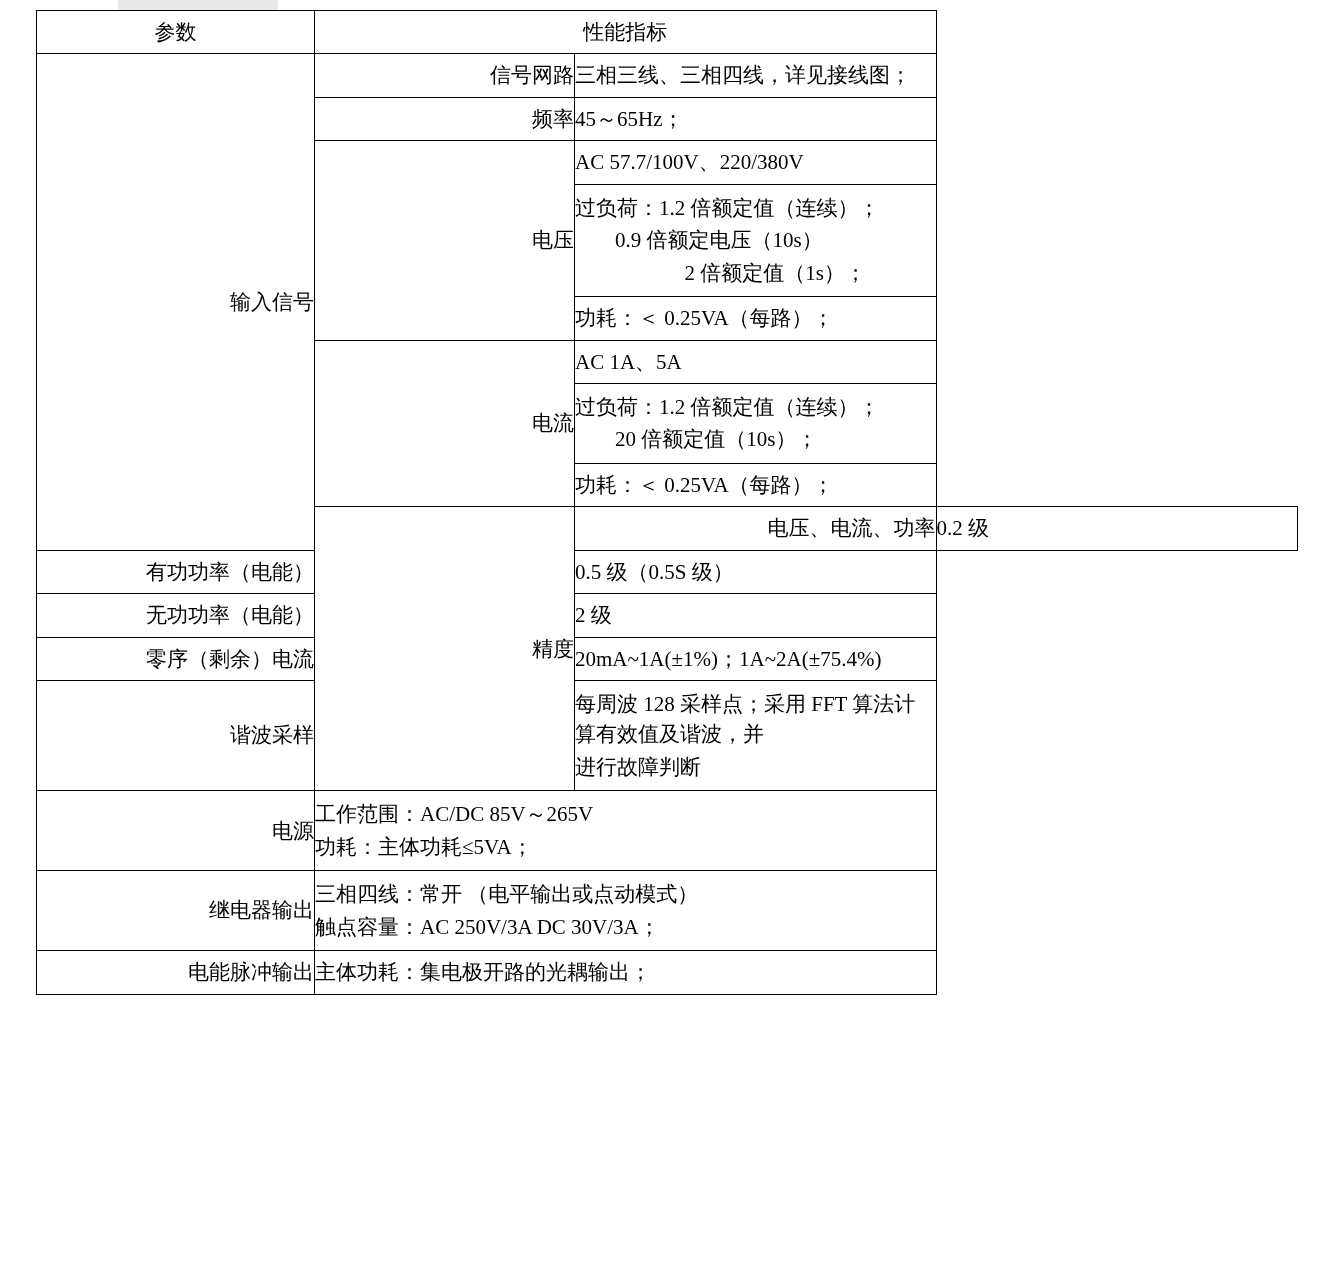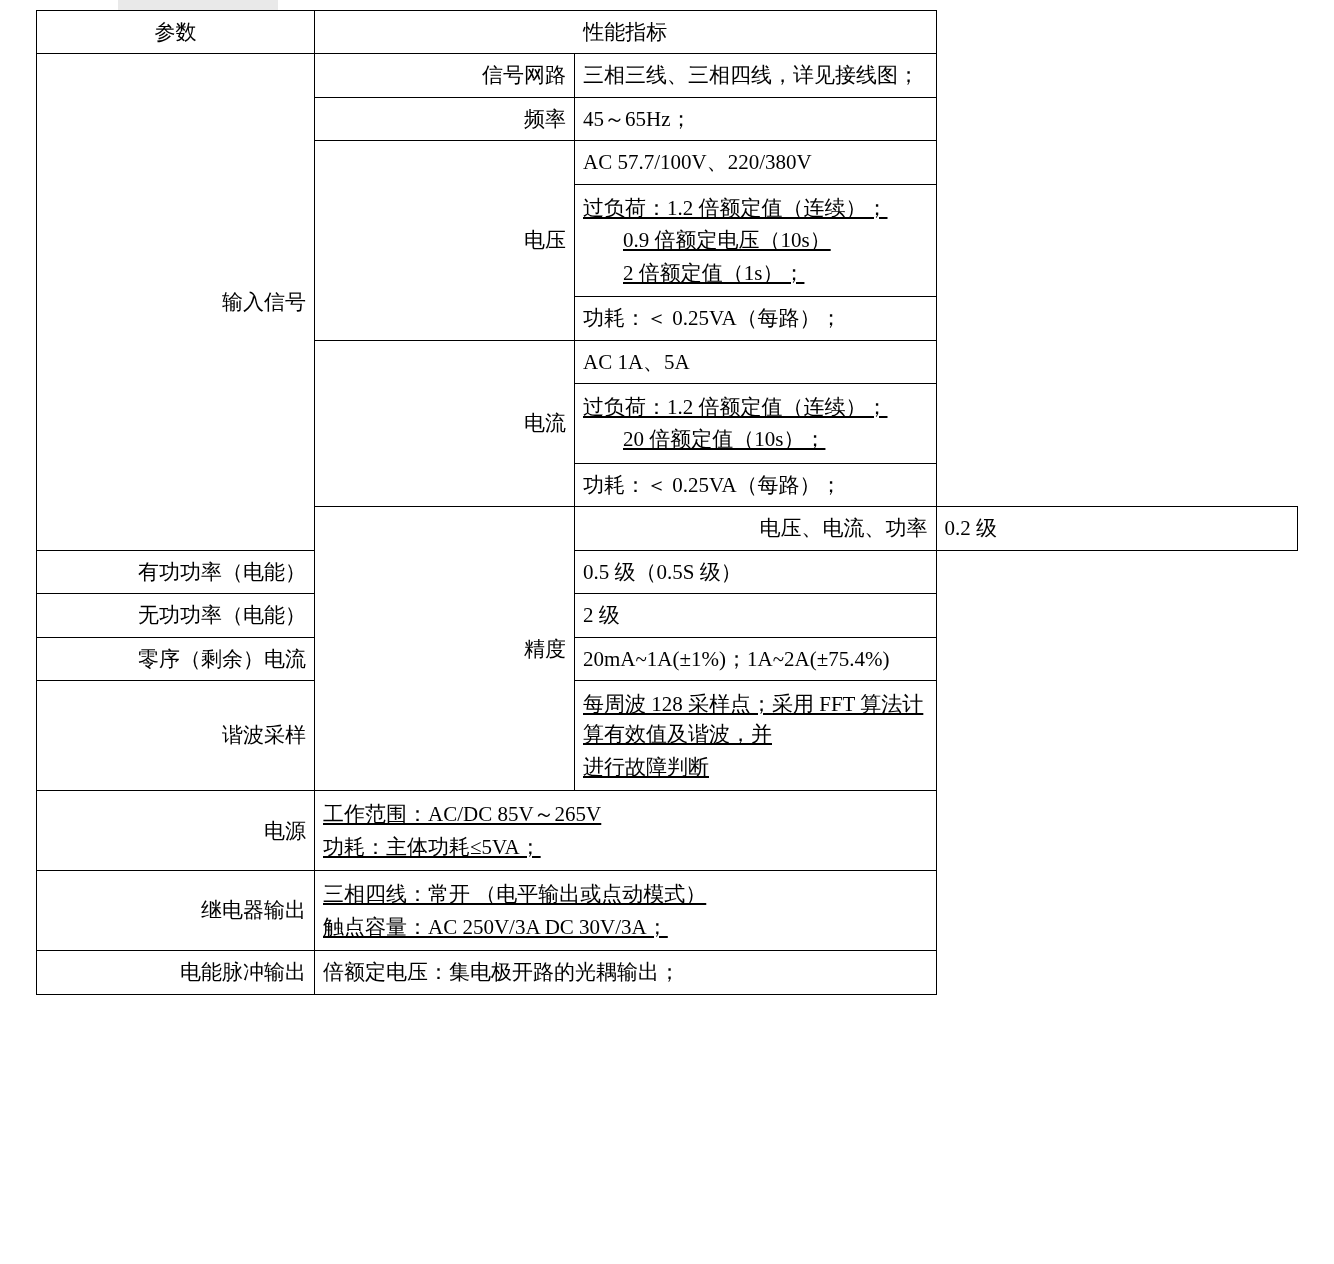--- a/index.html
+++ b/index.html
@@ -30,40 +30,40 @@
   table.spec {
     position: absolute;
     left: 36px;
     top: 10px;
     width: 1262px;
     border-collapse: collapse;
     table-layout: fixed;
   }
   table.spec td, table.spec th {
     border: 1px solid #000000;
-    padding: 6px 8px;
+    padding: 6px 0;
     font-size: 21px;
     line-height: 1.45;
     vertical-align: middle;
     font-weight: normal;
   }
   .hdr {
     text-align: center;
     font-weight: bold;
     font-size: 27px;
     padding: 10px 6px;
   }
   .col-a { width: 278px; }
   .col-b { width: 260px; }
   .center { text-align: right; }
   .left { text-align: left; }
   .indent1 { padding-left: 40px; }
-  .indent2 { padding-left: 40px; }
+  .indent2 { padding-left: 40px; text-align: center; }
   .pad-v { padding-top: 12px; padding-bottom: 12px; }
-  .two-line div { margin: 2px 0; text-decoration: underline; }
+  .two-line div { margin: 2px 0; }
 </style>
 </head>
 <body>
 
 <div class="page">
 
   <div class="top-stub"></div>
 
   <table class="spec">
     <colgroup>
@@ -152,18 +152,18 @@
       <tr>
         <td class="center">继电器输出</td>
         <td class="left two-line" colspan="2">
           <div>三相四线：常开 （电平输出或点动模式）</div>
           <div>触点容量：AC 250V/3A   DC 30V/3A；</div>
         </td>
       </tr>
 
       <tr>
         <td class="center">电能脉冲输出</td>
-        <td class="left" colspan="2">倍额定电压：集电极开路的光耦输出；</td>
+        <td class="left" colspan="2">主体功耗：集电极开路的光耦输出；</td>
       </tr>
     </tbody>
   </table>
 
 </div>
 
 </body></html>

